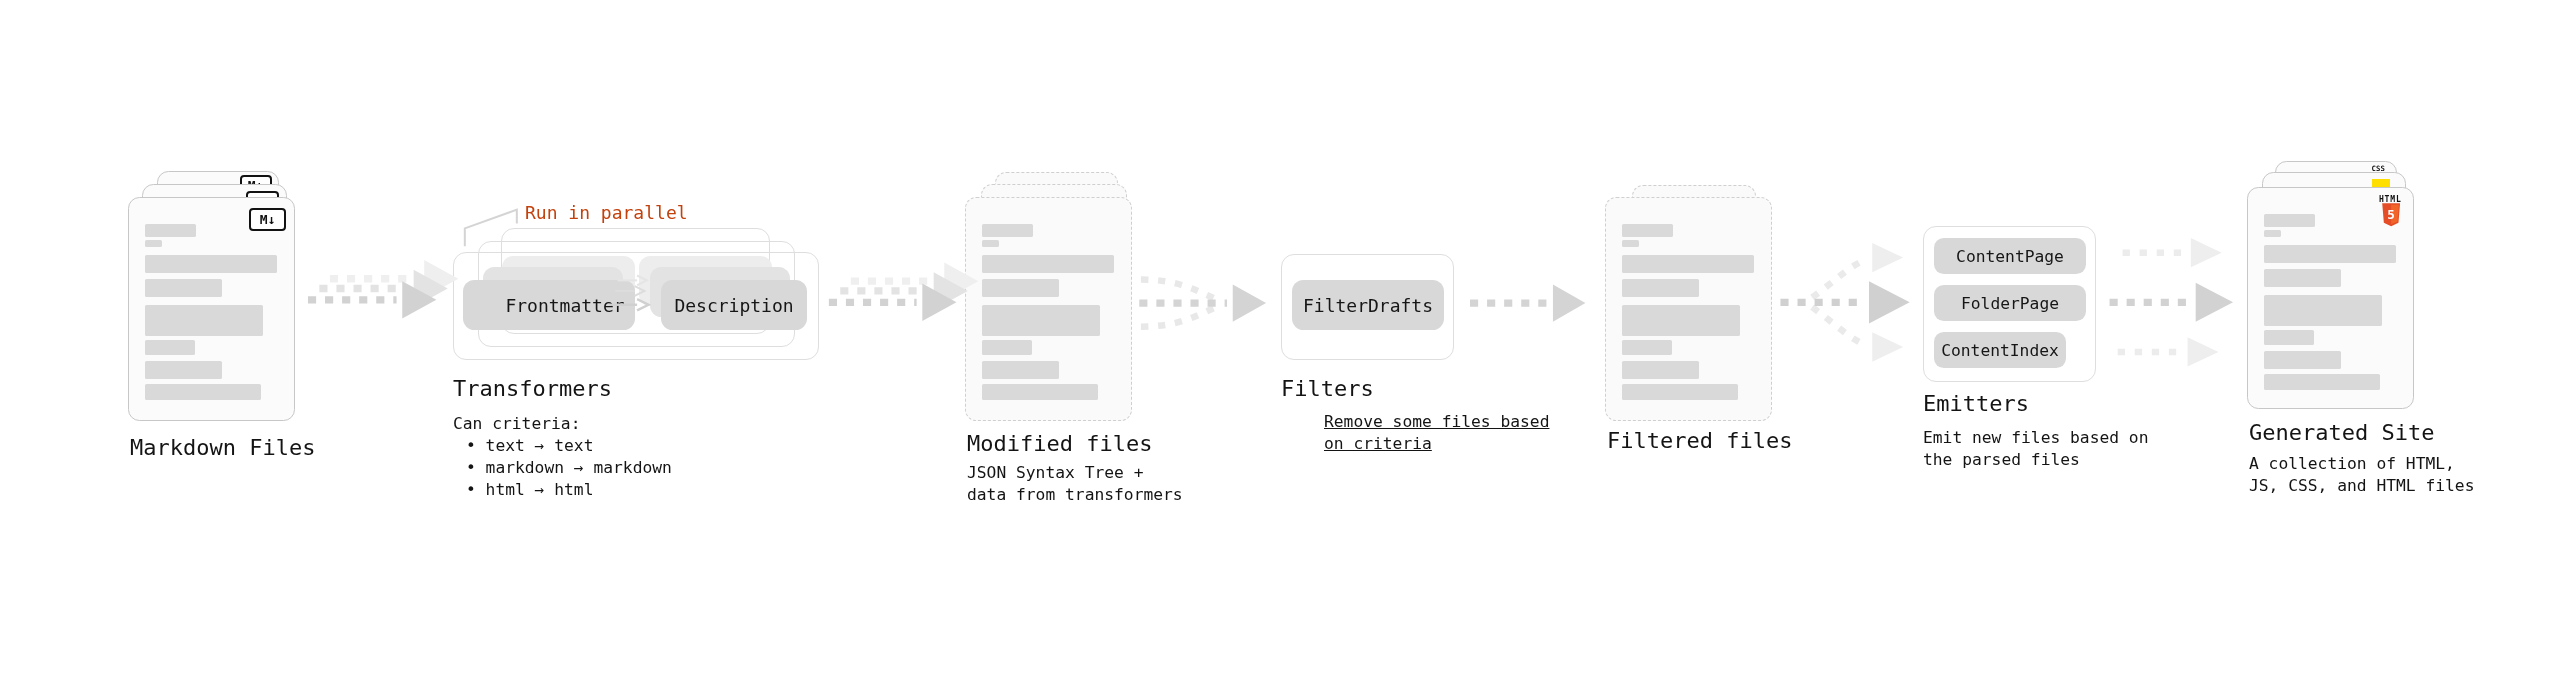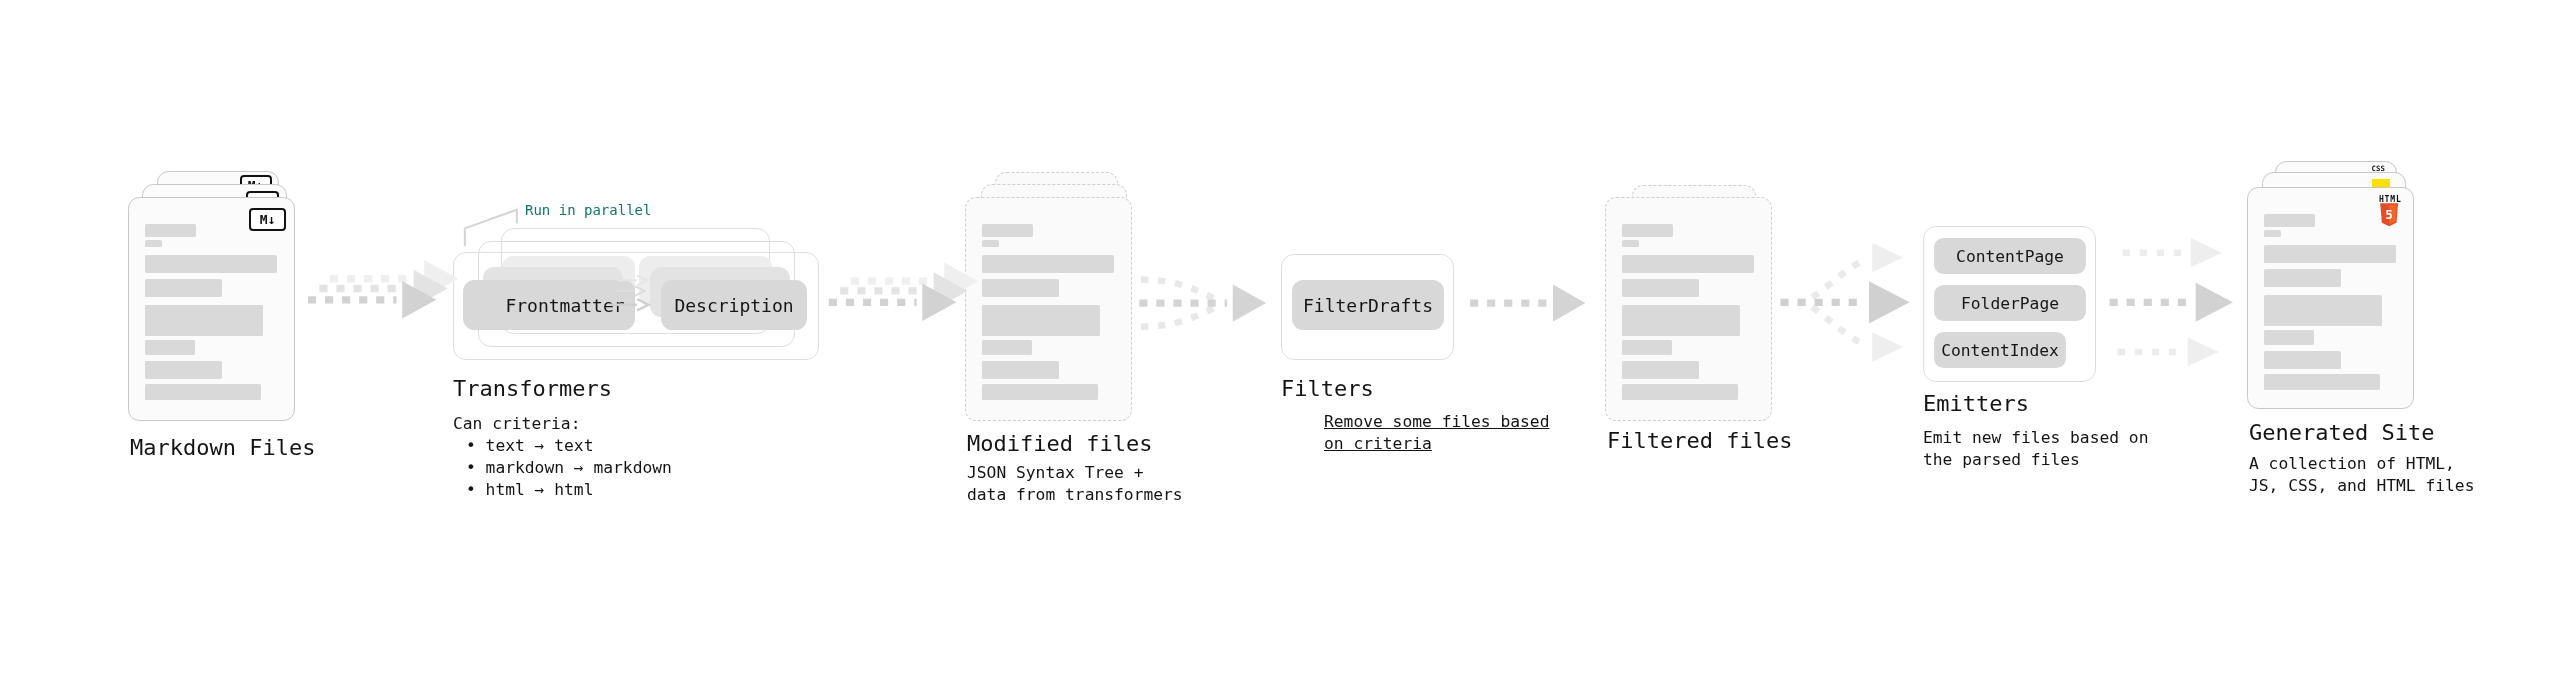--- a/index.html
+++ b/index.html
@@ -16,30 +16,30 @@
   .pill{position:absolute;background:#d8d8d8;border-radius:11.4px;display:flex;align-items:center;justify-content:center;
         font-size:18px;color:#161616;white-space:nowrap;}
   .pill.mid{background:#e3e3e3;}
   .pill.back{background:#ededed;}
   .pill.small{font-size:16.3px;border-radius:9.8px;}
   
   .title{position:absolute;font-size:22px;font-weight:500;line-height:1.1;white-space:nowrap;color:#141414;}
   .sub{position:absolute;font-size:16.3px;line-height:22px;white-space:nowrap;color:#141414;}
   .sub .bullet{padding-left:13px;}
   .sub .bullet::before{content:"• ";}
-  .annot{position:absolute;font-size:14px;color:#0f766e;white-space:nowrap;}
+  .annot{position:absolute;font-size:18px;color:#c2410c;white-space:nowrap;}
   
   .md-badge{position:absolute;background:#ffffff;border:2.4px solid #121212;border-radius:4.1px;
             font-weight:bold;font-size:13px;color:#121212;display:flex;align-items:center;justify-content:center;}
   
   .css-ico{position:absolute;text-align:left;line-height:1;}
   .css-ico .t{font-size:7.3px;font-weight:bold;color:#111;display:block;}
   .css-ico .u{width:14.6px;height:3.3px;background:#2b62f6;margin:0.8px auto 0;}
   .js-ico{position:absolute;width:18px;height:9.8px;background:#ffdf00;}
-  .html5{position:absolute;text-align:left;line-height:1;}
+  .html5{position:absolute;text-align:right;line-height:1;}
   .html5 .t{font-size:8.1px;font-weight:bold;letter-spacing:0.8px;color:#111;display:block;margin-bottom:0.8px;}
   .overlay{position:absolute;left:0;top:0;pointer-events:none;}
 </style>
 </head>
 <body>
 
 <div class="canvas">
 
   <div>
     <div class="doc" style="left:157px;top:171px;width:122px;height:224px;">

